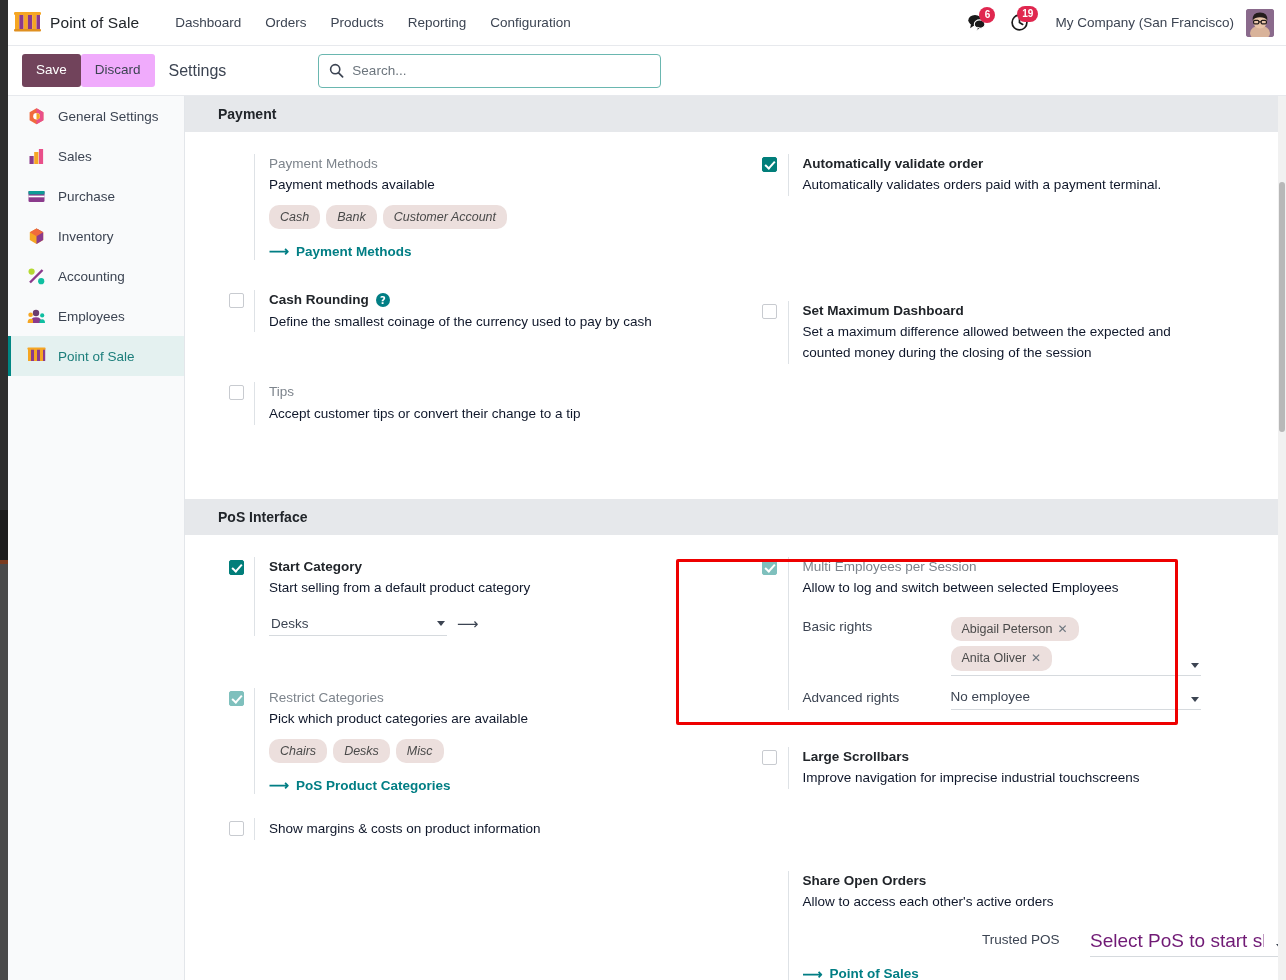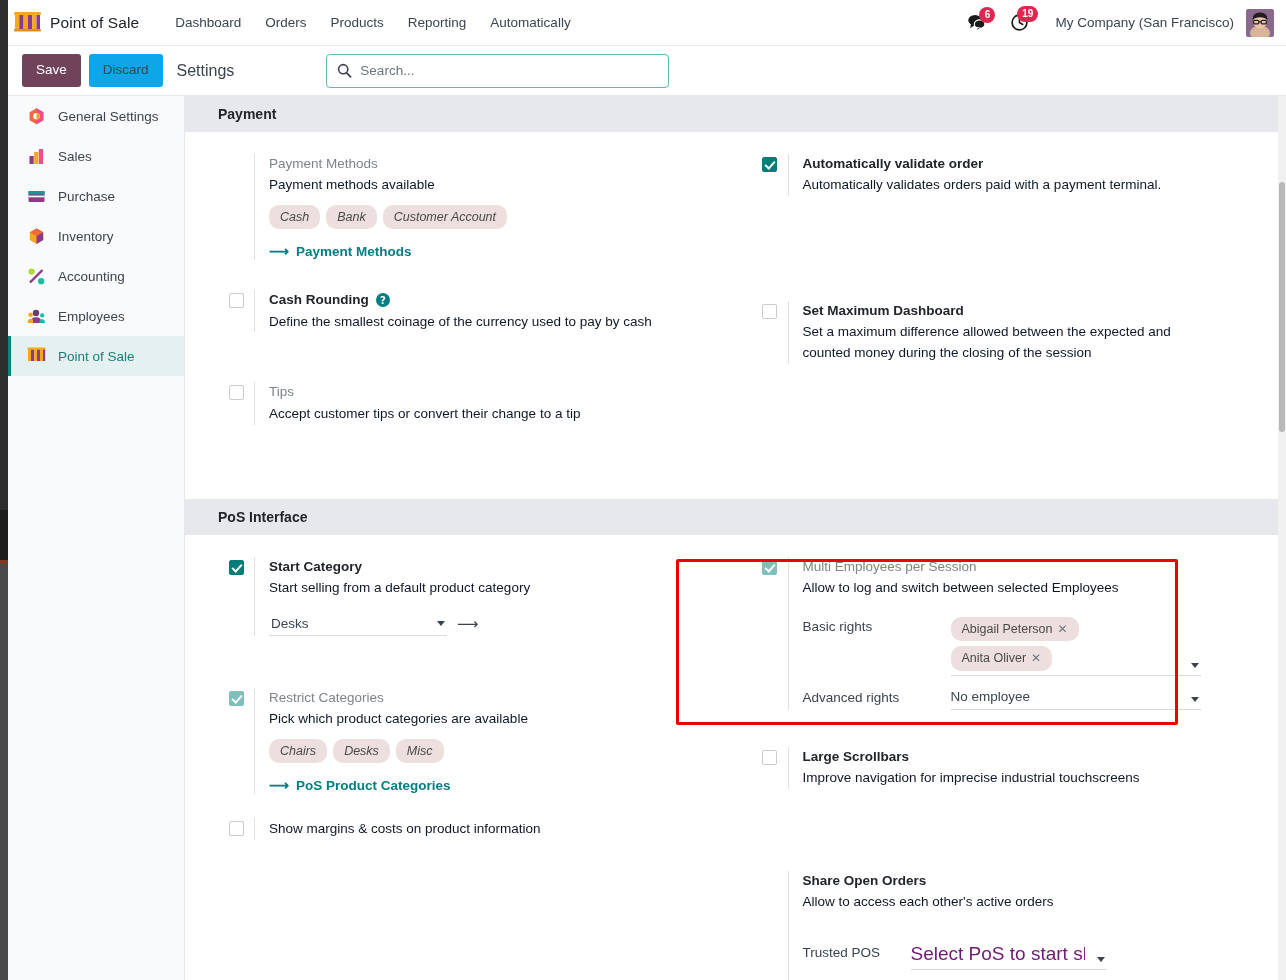--- a/index.html
+++ b/index.html
@@ -47,21 +47,21 @@
   .ctrl {
     position: absolute; left: 0; top: 46px; width: 1286px; height: 50px;
     background: #ffffff; display: flex; align-items: center; z-index: 18;
     border-bottom: 1px solid #e7e9ed;
   }
   .btn {
     font-size: 13.5px; border: 1px solid transparent; border-radius: 3px;
     padding: 6px 13px; cursor: pointer; font-family: inherit; line-height: 1.35;
   }
   .btn-save { background: #71435b; color: #ffffff; margin-left: 22px; }
-  .btn-discard { background: #0ea5e9; color: #3c4452; margin-left: 8px; }
+  .btn-discard { background: #f0abfc; color: #3c4452; }
   .ctrl-title { font-size: 16px; color: #3c4452; margin-left: 14px; }
   .searchbar {
     margin-left: 92px; width: 343px; height: 34px;
     border: 1px solid #6ab7b0; border-radius: 4px;
     display: flex; align-items: center; padding: 0 10px; background: #fff;
   }
   .search-ico { width: 15px; height: 15px; flex: 0 0 15px; margin-right: 8px; }
   .search-ph { font-size: 13.5px; color: #6c757d; }
 
   
@@ -179,21 +179,21 @@
           <rect x="0" y="17" width="27" height="2.6" rx="1" fill="#e09020"></rect>
         </svg>
       </span>
       <span class="brand-name">Point of Sale</span>
     </div>
     <div class="nav-links">
       <a>Dashboard</a>
       <a>Orders</a>
       <a>Products</a>
       <a>Reporting</a>
-      <a>Automatically</a>
+      <a>Configuration</a>
     </div>
     <div class="nav-right">
       <span class="icon-badge-wrap">
         <svg width="19" height="17" viewBox="0 0 19 17">
           <ellipse cx="8" cy="6.3" rx="6.7" ry="5.3" fill="#1a1a1a"></ellipse>
           <path d="M4 10 L3.2 14.2 L7.4 11.2 Z" fill="#1a1a1a"></path>
           <ellipse cx="12.6" cy="10.2" rx="5.3" ry="4.3" fill="#1a1a1a" stroke="#fff" stroke-width="1.1"></ellipse>
           <path d="M10.4 13.3 L9.8 16.6 L13.2 14.2 Z" fill="#1a1a1a" stroke="#fff" stroke-width="0.9"></path>
         </svg>
         <span class="badge">6</span>
@@ -487,21 +487,21 @@
             <div class="s-title">Large Scrollbars</div>
             <div class="s-desc" style="max-width:400px;">Improve navigation for imprecise industrial touchscreens</div>
           </div>
         </div>
 
         <div class="setting" style="margin-top:82px;">
           <div class="cb-cell"></div>
           <div class="body-cell">
             <div class="s-title">Share Open Orders</div>
             <div class="s-desc">Allow to access each other's active orders</div>
-            <div class="fieldrow" style="margin-top:30px;">
+            <div class="fieldrow" style="margin-top:17px;justify-content:flex-end;">
               <div class="fieldlabel" style="width:108px;flex:0 0 108px;">Trusted POS</div>
               <div class="fieldwidget" style="max-width:196px;">
                 <div class="multisel">
                   <span style="font-size:19px;color:#701a75;white-space:nowrap;overflow:hidden;">Select PoS to start sharing c</span>
                   <span class="caret caret-abs"></span>
                 </div>
               </div>
             </div>
             <a class="ilink" style="margin-top:9px;">
               <span class="arr">⟶</span>

